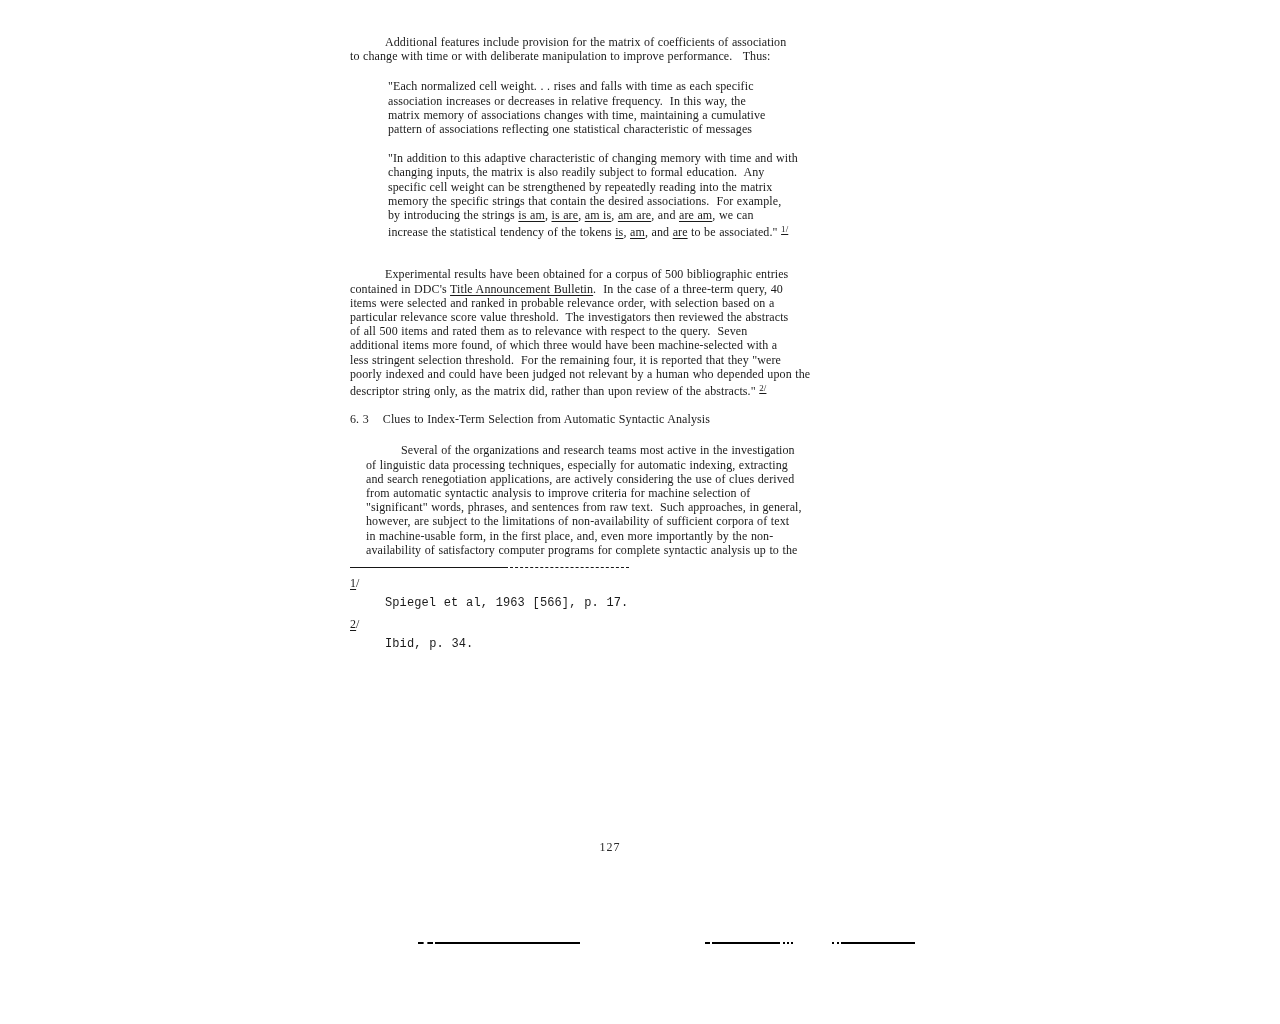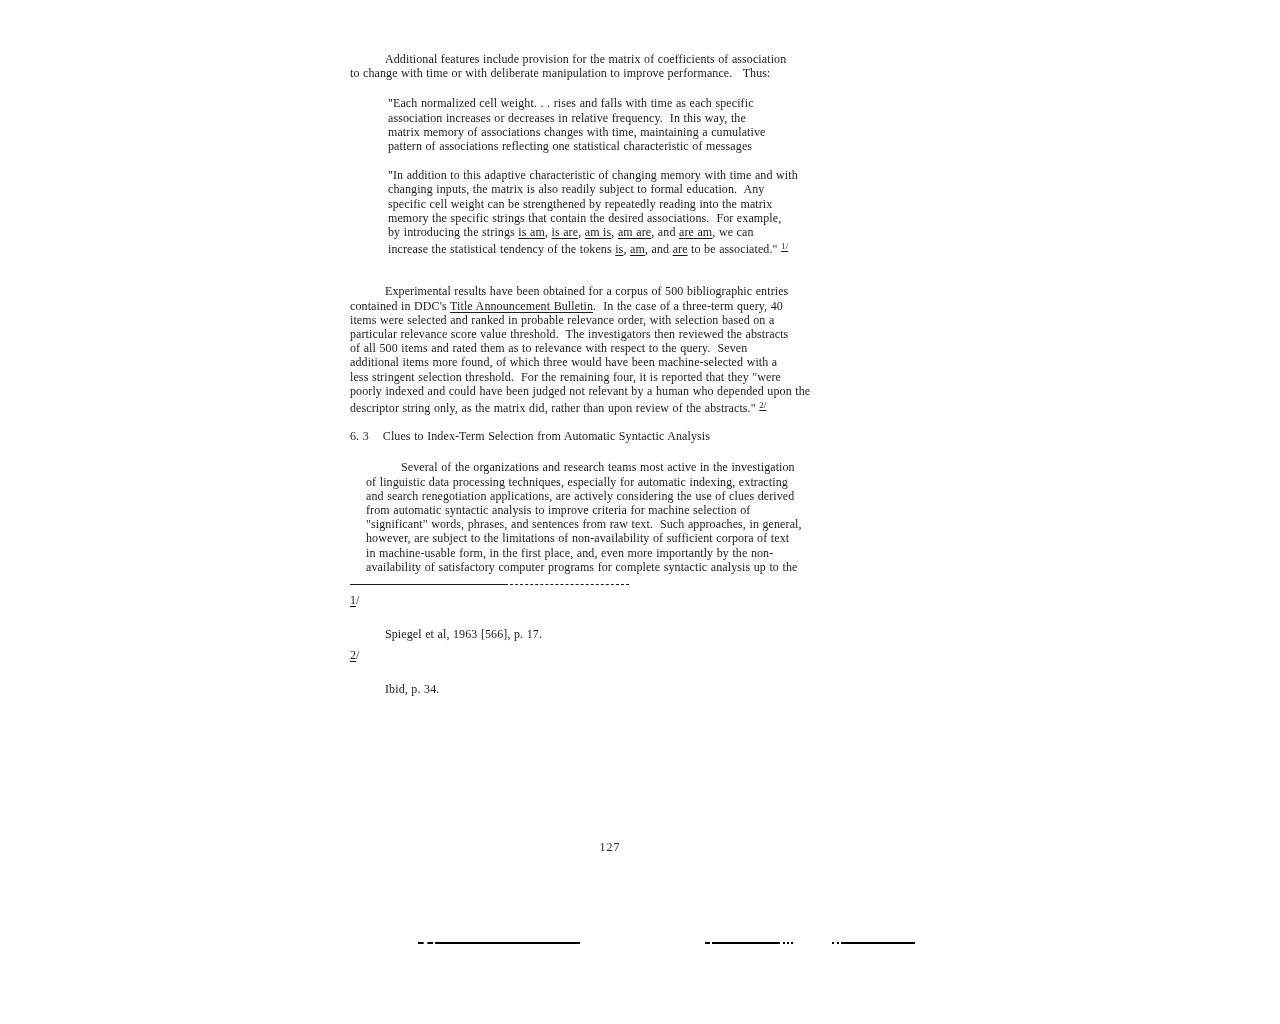--- a/index.html
+++ b/index.html
@@ -11,21 +11,21 @@
     width: 1280px;
     height: 1024px;
     position: relative;
     font-family: "Liberation Serif", "DejaVu Serif", serif;
     color: #1a1a1a;
     overflow: hidden;
   }
   .page-text {
     position: absolute;
     left: 350px;
-    top: 52px;
+    top: 35px;
     width: 520px;
     font-size: 12px;
     line-height: 14.2px;
     letter-spacing: 0.1px;
     word-spacing: 0.4px;
   }
   .line { white-space: pre; }
   .line.indent { padding-left: 35px; }
   .block.quote { margin-left: 38px; margin-right: 6px; }
   [data-name="quote-1"] { margin-top: 16px; }
@@ -49,21 +49,21 @@
   }
   .rule-solid {
     position: absolute; left: 0; top: 0; width: 155px;
     border-top: 1.6px solid #161616;
   }
   .rule-dashed {
     position: absolute; left: 155px; top: 0; width: 124px;
     border-top: 1.6px dashed #161616;
   }
   .block.footnote-marker { margin-top: 6px; }
-  .block.footnote-text { margin-left: 35px; margin-top: 20px; }
+  .block.footnote-text { margin-left: 35px; margin-top: 6px; font-family: Liberation Mono, monospace; }
   .page-number {
     position: absolute;
     left: 350px;
     top: 840px;
     width: 520px;
     text-align: center;
     font-size: 12px;
     letter-spacing: 1px;
     color: #2a2a2a;
   }

